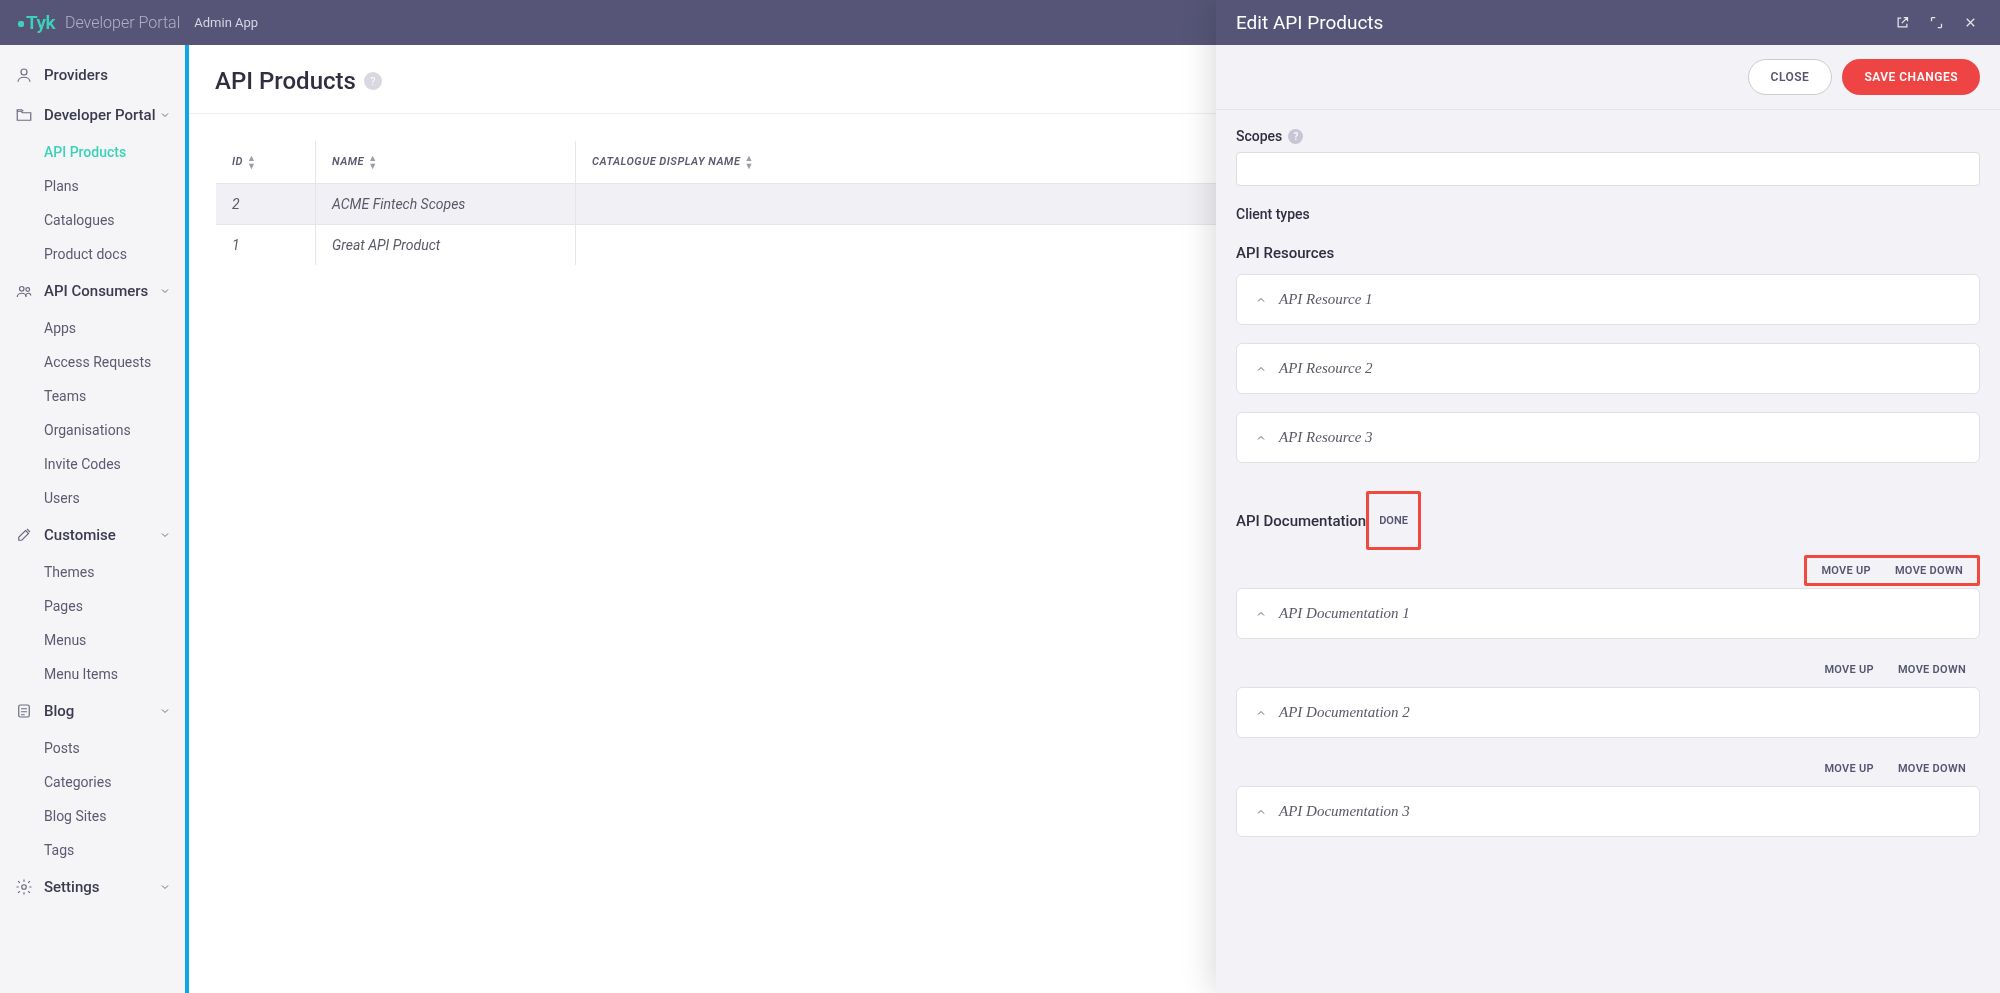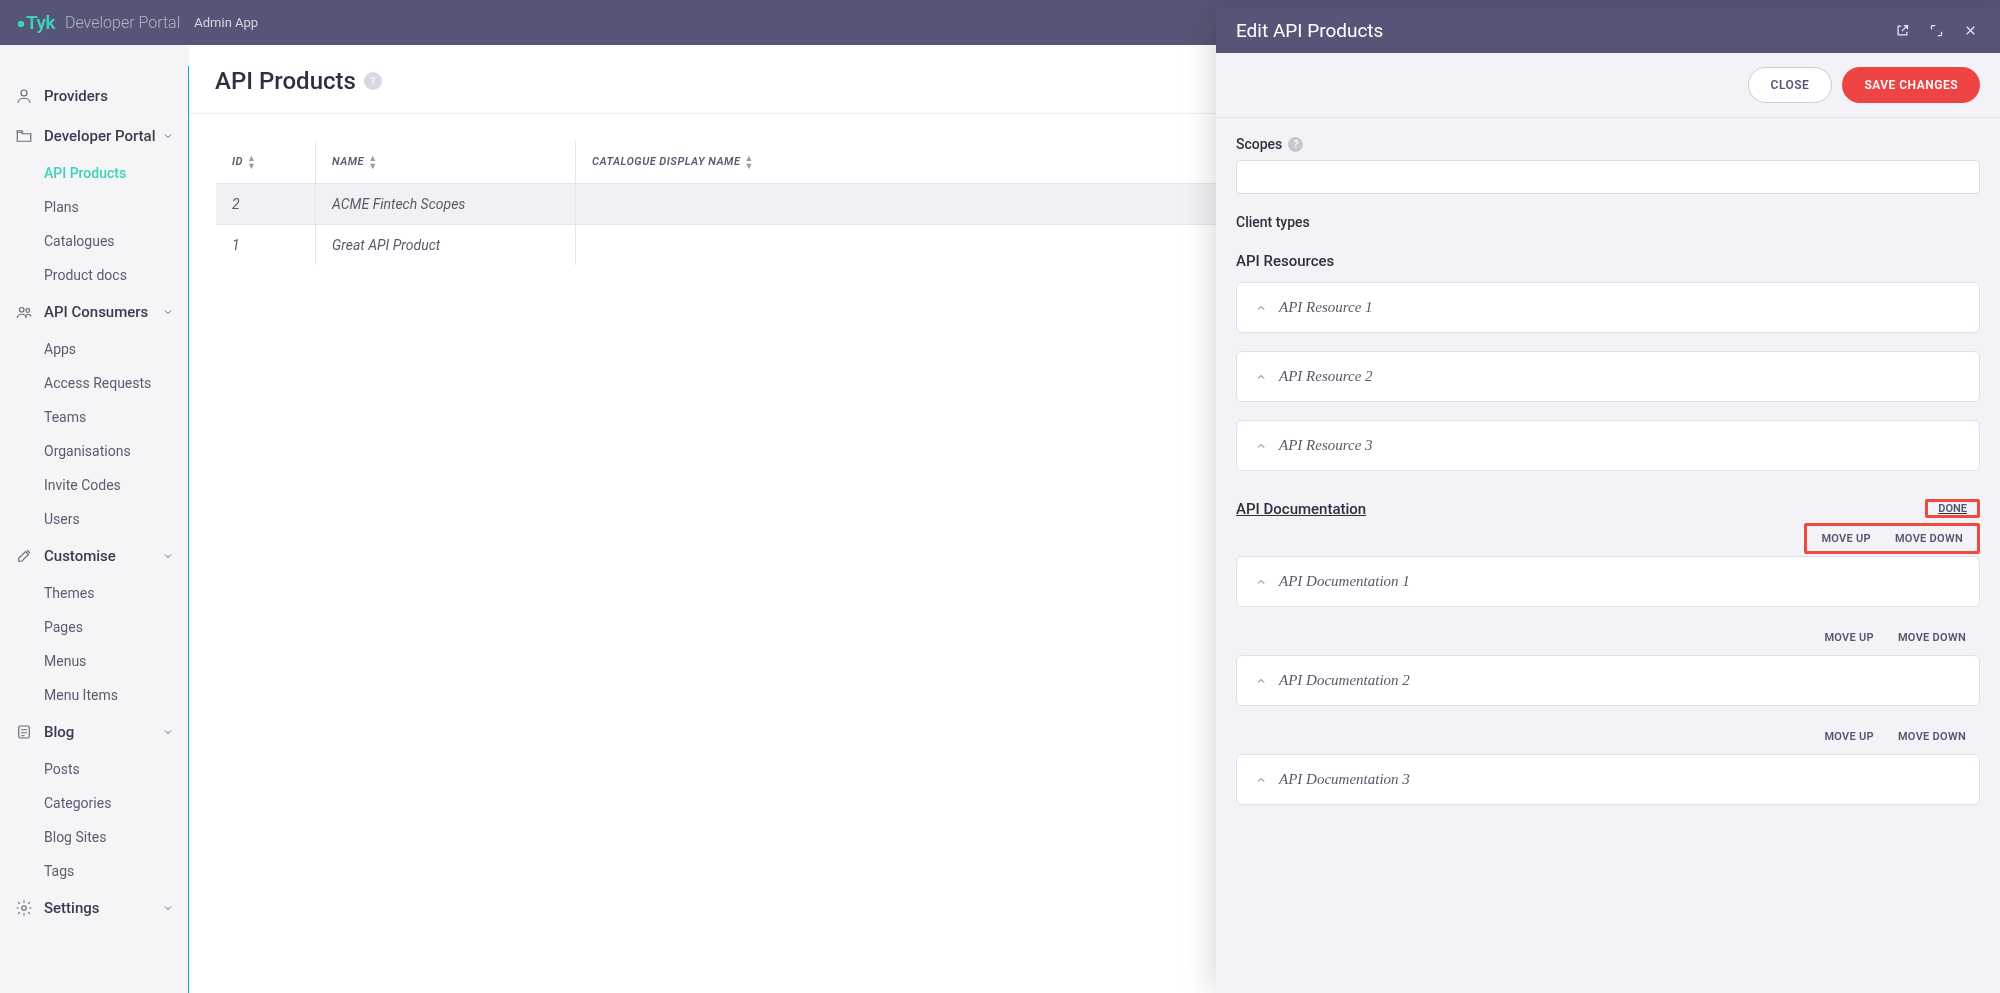--- a/index.html
+++ b/index.html
@@ -7,21 +7,21 @@
 
 
 .topbar { height: 45px; background: #565577; display: flex; align-items: center; padding: 0 18px; color: #fff; }
 .logo { display: flex; align-items: center; gap: 6px; }
 .logo-tyk { font-weight: 600; font-size: 19px; letter-spacing: -0.5px; color:#3bd3b8;}
 .logo-tyk .dot { width:6px; height:6px; background:#3bd3b8; display:inline-block; border-radius:2px; margin-right:2px; vertical-align:middle;}
 .logo-portal { font-size: 16px; font-weight: 300; opacity: 0.85; margin-left: 4px; color:#c0c0d0;}
 .admin-label { font-size: 13px; margin-left: 14px; color: #d5d5e0;}
 
 
-.sidebar { position: absolute; top:45px; left:0; width:189px; bottom:0; border-right:1px solid #0ea5e9; background:#f5f5f8; overflow-y:auto; padding:10px 0;margin-top:21px;}
+.sidebar { position: absolute; top:45px; left:0; width:189px; bottom:0; border-right:4px solid #0ea5e9; background:#f5f5f8; overflow-y:auto; padding:10px 0;}
 .nav-group { }
 .nav-group-header { display:flex; align-items:center; padding:10px 14px; font-size:15px; color:#3b3b4f; font-weight:500; cursor:pointer; }
 .nav-group-header .ico { width:20px; height:20px; margin-right:10px; display:flex; align-items:center; justify-content:center;}
 .nav-group-header .chev { margin-left:auto; }
 .nav-sub { padding-left:34px; font-size:14px; color:#5b5b70; }
 .nav-sub div { padding:9px 10px; cursor:pointer; }
 .nav-sub div.active { color:#3bd3b8; font-weight:500;}
 
 
 .main { position:absolute; top:45px; left:189px; right:0; bottom:0; background:#fff; overflow:auto;}
@@ -32,21 +32,21 @@
 .table-wrap { padding:26px;font-style:italic; }
 table { width:100%; border:1px solid #e6e6ea; border-collapse:collapse; border-radius:6px; overflow:hidden;}
 th { text-align:left; font-size:11px; letter-spacing:0.5px; font-weight:600; color:#5b5b70; padding:13px 16px; border-bottom:1px solid #e6e6ea; text-transform:uppercase;}
 th .sort { display:inline-block; margin-left:4px; font-size:9px; line-height:8px; vertical-align:middle; opacity:0.6;}
 td { font-size:14px; padding:12px 16px; border-top:1px solid #e6e6ea; color:#595968;}
 tr.row.selected td { background:#f1f1f5;}
 th.col-id, td.col-id { width:100px; border-right:1px solid #e6e6ea;}
 th.col-name, td.col-name { width:260px; border-right:1px solid #e6e6ea;}
 
 
-.panel { position:absolute; top:8px; right:0; width:784px; bottom:0; background:#f2f2f7; box-shadow:-4px 0 30px rgba(0,0,0,0.15); display:flex; flex-direction:column; z-index:10;}
+.panel { position:absolute; top:0; right:0; width:784px; bottom:0; background:#f2f2f7; box-shadow:-4px 0 30px rgba(0,0,0,0.15); display:flex; flex-direction:column; z-index:10;}
 .panel-header { height:45px; background:#565577; display:flex; align-items:center; padding:0 20px; color:#fff;}
 .panel-header h2 { font-size:19px; font-weight:400; flex:1;}
 .panel-header .win-ico { width:20px; height:20px; margin-left:14px; cursor:pointer; display:flex; align-items:center; justify-content:center; opacity:0.85;}
 .panel-actions { padding:14px 20px; display:flex; justify-content:flex-end; gap:10px; border-bottom:1px solid #e3e3eb;}
 .btn { border-radius:20px; font-size:12px; font-weight:600; letter-spacing:0.5px; padding:10px 22px; cursor:pointer; border:none; text-transform:uppercase;}
 .btn-secondary { background:#fff; border:1px solid #ccc; color:#565570;}
 .btn-primary { background:#ef4444; color:#fff;}
 
 .panel-body { flex:1; overflow-y:auto; padding:18px 20px 40px;}
 .form-label { font-size:14px; font-weight:500; color:#2f2f40; margin-bottom:8px; display:flex; align-items:center; gap:6px;}
@@ -55,22 +55,22 @@
 .select-box { position:relative;}
 .select-box .chev-d { position:absolute; right:12px; top:50%; transform:translateY(-50%); pointer-events:none;}
 .placeholder { color:#a0a0b0;}
 .field-group { margin-bottom:20px;}
 .section-title { font-size:15px; font-weight:500; color:#2f2f40; margin:22px 0 12px;}
 
 .card { background:#fff; border:1px solid #e0e0e8; border-radius:6px; padding:16px 18px; margin-bottom:18px; display:flex; align-items:center; gap:12px;}
 .card .chev-up { font-size:12px; color:#666;}
 .card-title { font-size:15px; color:#595968; font-style:italic; font-family: Georgia, serif;}
 
-.doc-section-header { display:flex; align-items:center; justify-content:space-between; margin:28px 0 8px;text-decoration:underline;}
-.done-btn { font-size:11px; font-weight:600; color:#565570; padding:0 10px; cursor:pointer; border:3px solid #f04a3e; border-radius:2px;}
+.doc-section-header { display:flex; align-items:center; margin:28px 0 8px;}
+.done-btn { font-size:11px; font-weight:600; color:#565570; padding:20px 10px; cursor:pointer; border:3px solid #f04a3e; border-radius:2px;}
 .doc-wrap { position:relative; padding-top:30px; margin-bottom:6px;}
 .move-btns { position:absolute; top:0; right:0; display:flex; gap:24px; padding:6px 14px; font-size:11px; font-weight:600; letter-spacing:0.3px; color:#565570;}
 .move-btns.boxed { border:3px solid #f04a3e; border-radius:2px; top:-3px;}
 .move-link { cursor:pointer; }
 
 svg { display:block; }
 .chev-svg { width:12px; height:12px; }
 </style>
 </head>
 <body>

